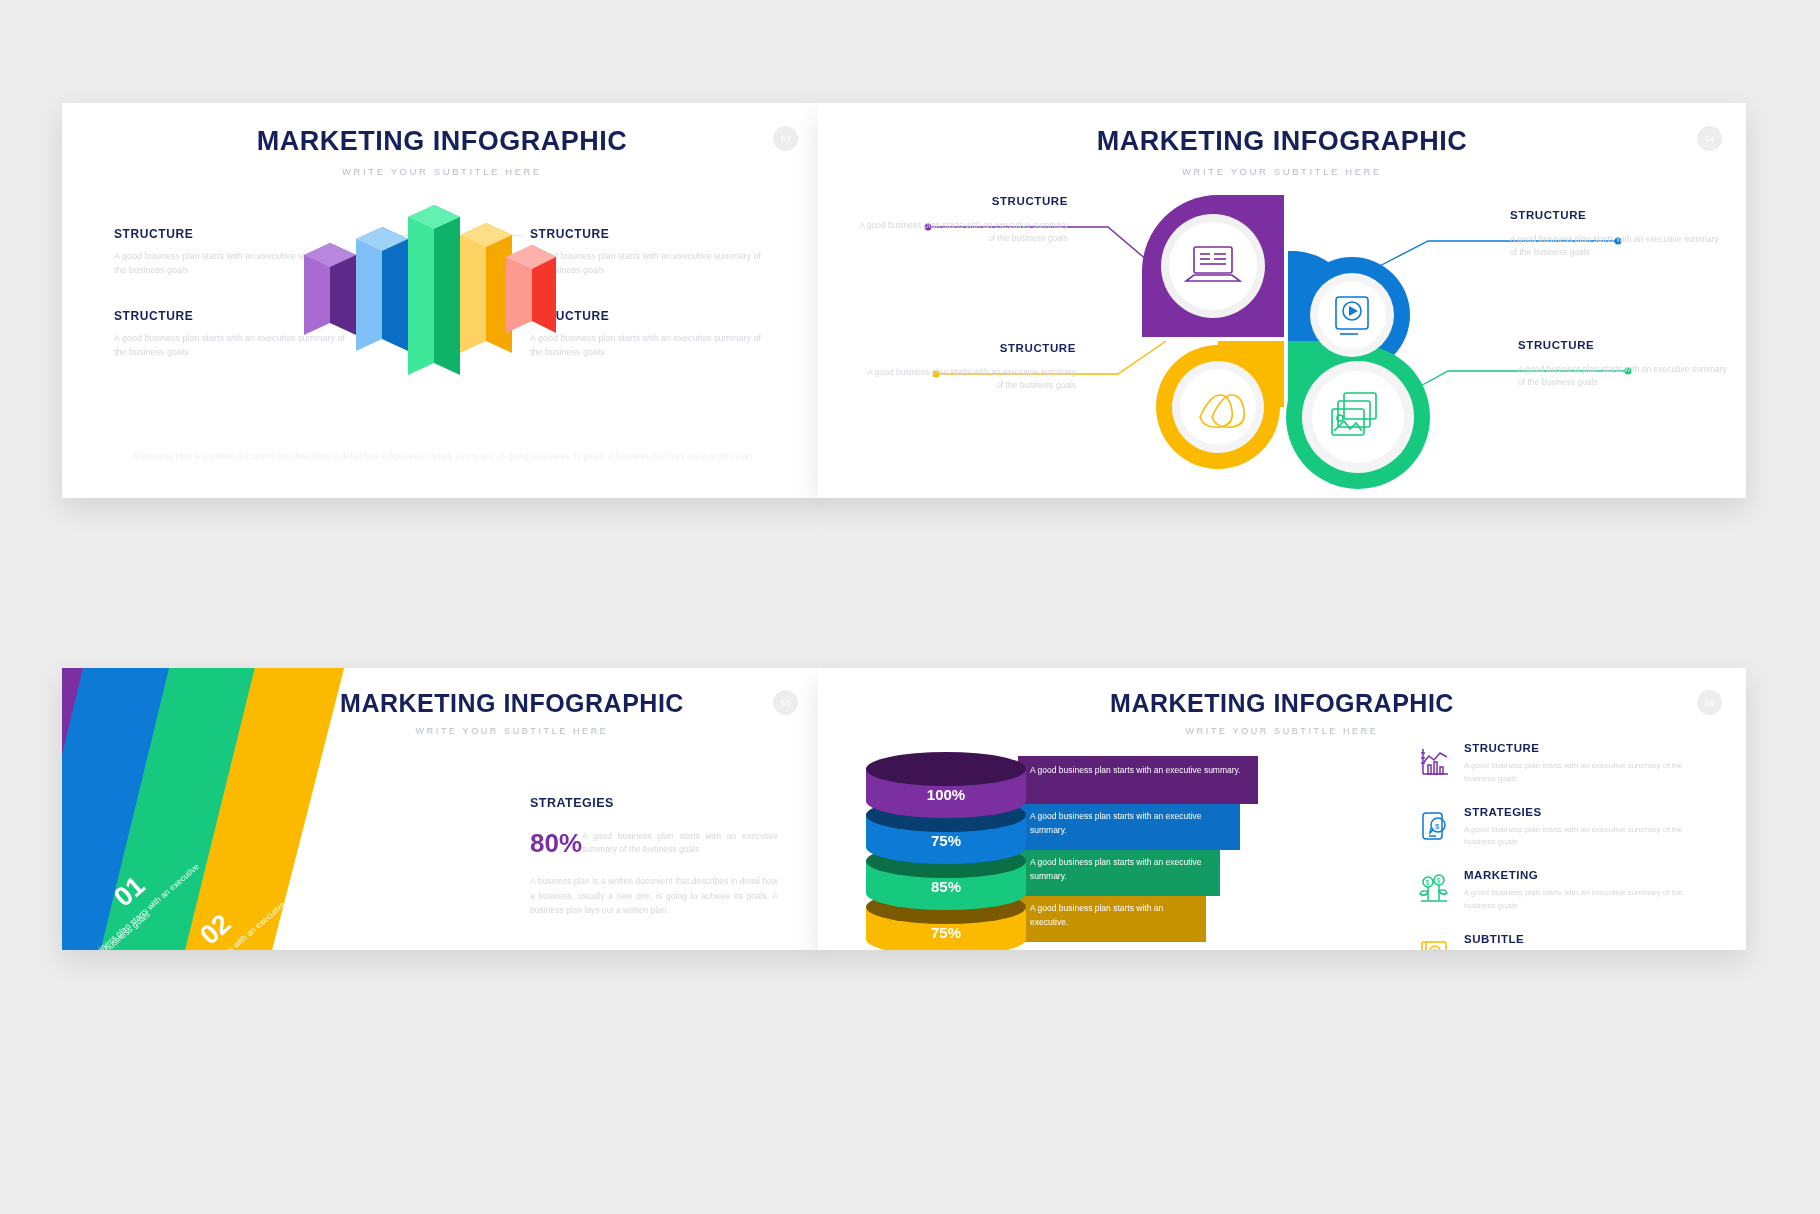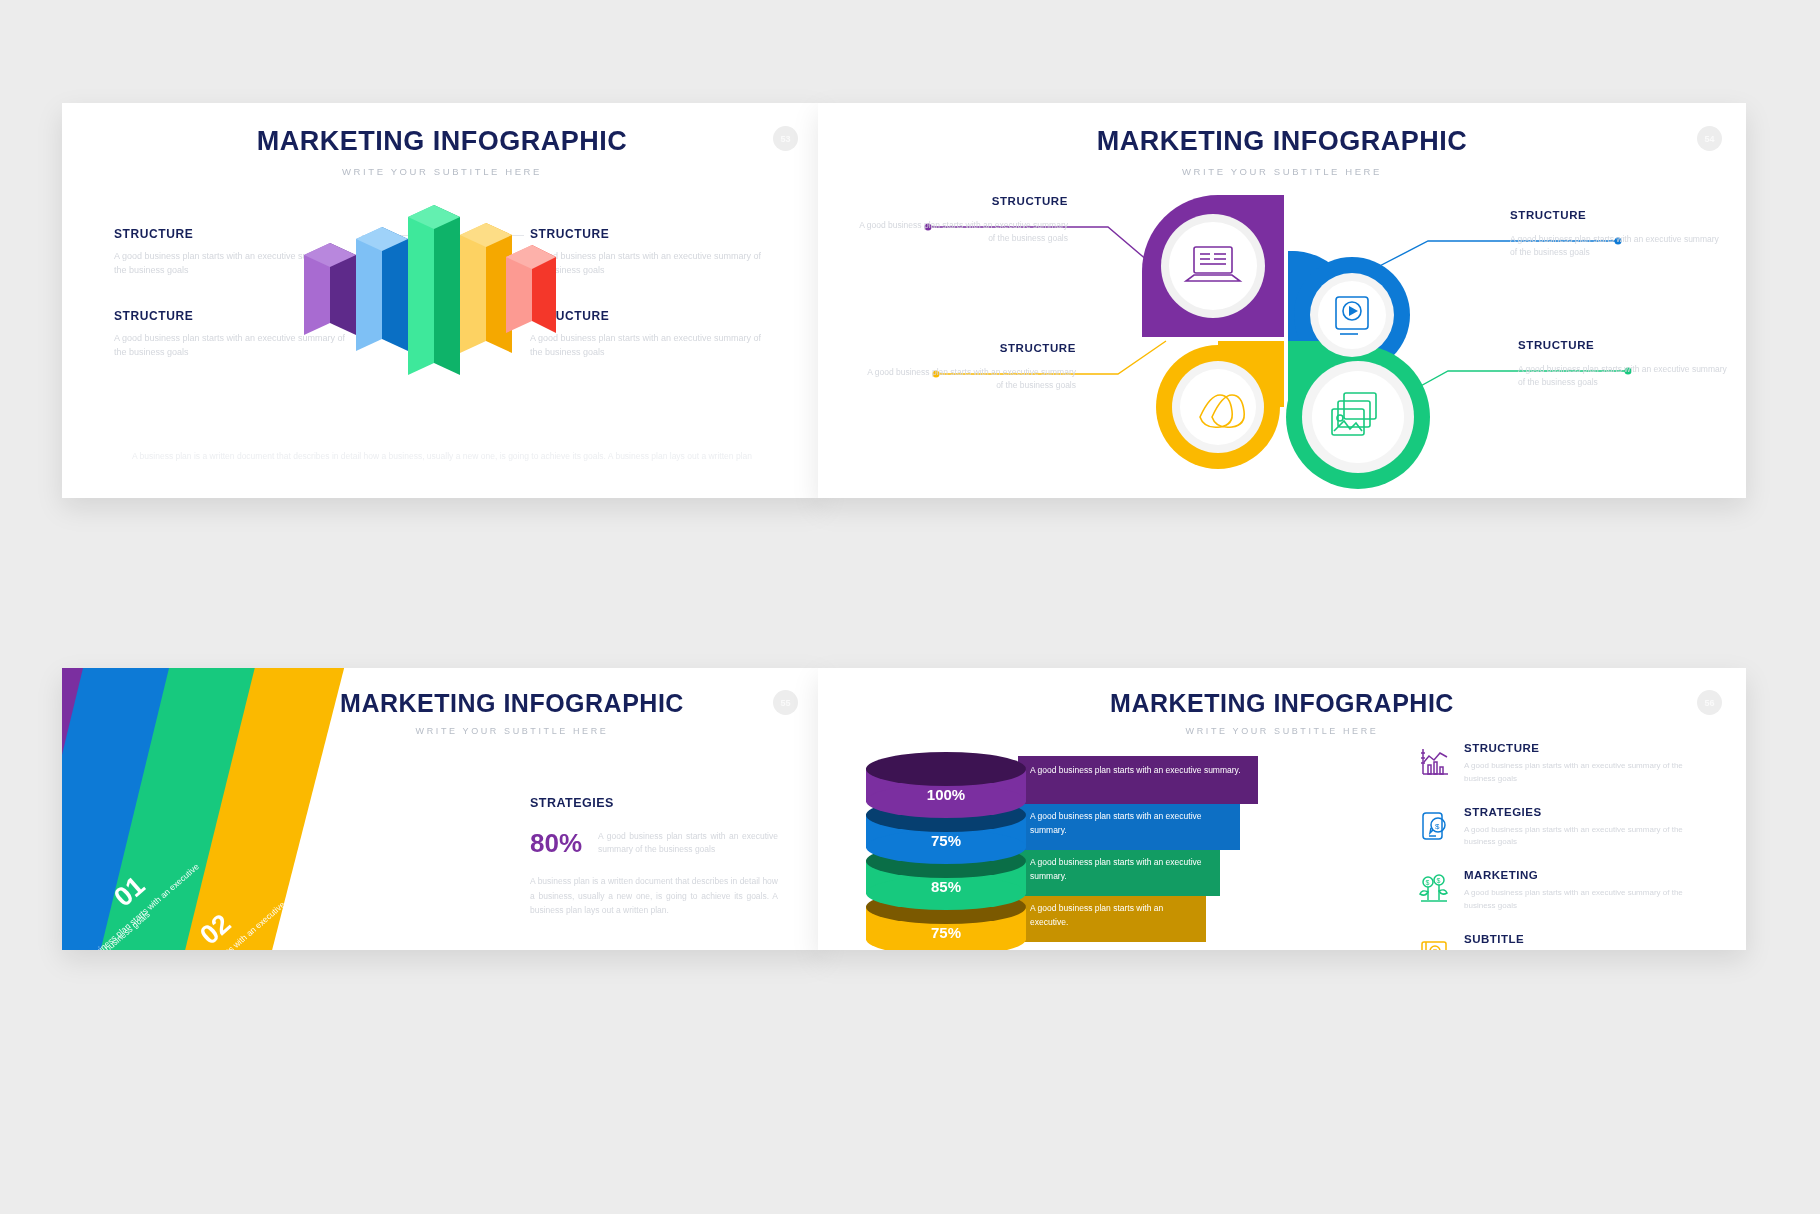--- a/index.html
+++ b/index.html
@@ -78,21 +78,21 @@
   .s2-txt .desc{font-size:8.5px;margin-top:12px;}
   .s2-conn{position:absolute;overflow:visible;}
 
   
   #slide-3 .s-title{font-size:25px;margin-top:21px;}
   #slide-3 .s-sub{font-size:9px;margin-top:8px;}
   #slide-3 .badge{right:24px;top:22px;width:25px;height:25px;font-size:9px;}
   .s3-ribbons{position:absolute;left:-120px;top:-70px;width:560px;height:470px;}
   .s3-right{position:absolute;left:468px;top:128px;width:248px;}
   .s3-right .sec{font-size:12.5px;color:#16205a;font-weight:bold;letter-spacing:.5px;}
-  .s3-pct-row{display:flex;gap:16px;margin-top:20px;align-items:center;}
+  .s3-pct-row{display:flex;gap:0;margin-top:20px;align-items:center;}
   .s3-pct{font-size:26px;font-weight:bold;color:#7b2fa0;line-height:1;}
   .s3-pct-desc{font-size:8.5px;color:#d4d7dd;line-height:1.55;flex:1;text-align:justify;}
   .s3-para{margin-top:18px;font-size:8.5px;color:#d4d7dd;line-height:1.7;text-align:justify;}
 
   
   #slide-4 .s-title{font-size:25px;margin-top:21px;}
   #slide-4 .s-sub{font-size:9px;margin-top:8px;}
   #slide-4 .badge{right:24px;top:22px;width:25px;height:25px;font-size:9px;}
   .s4-stack{position:absolute;left:40px;top:84px;width:400px;height:190px;}
   .cyl-row{position:absolute;left:8px;width:400px;height:66px;}

